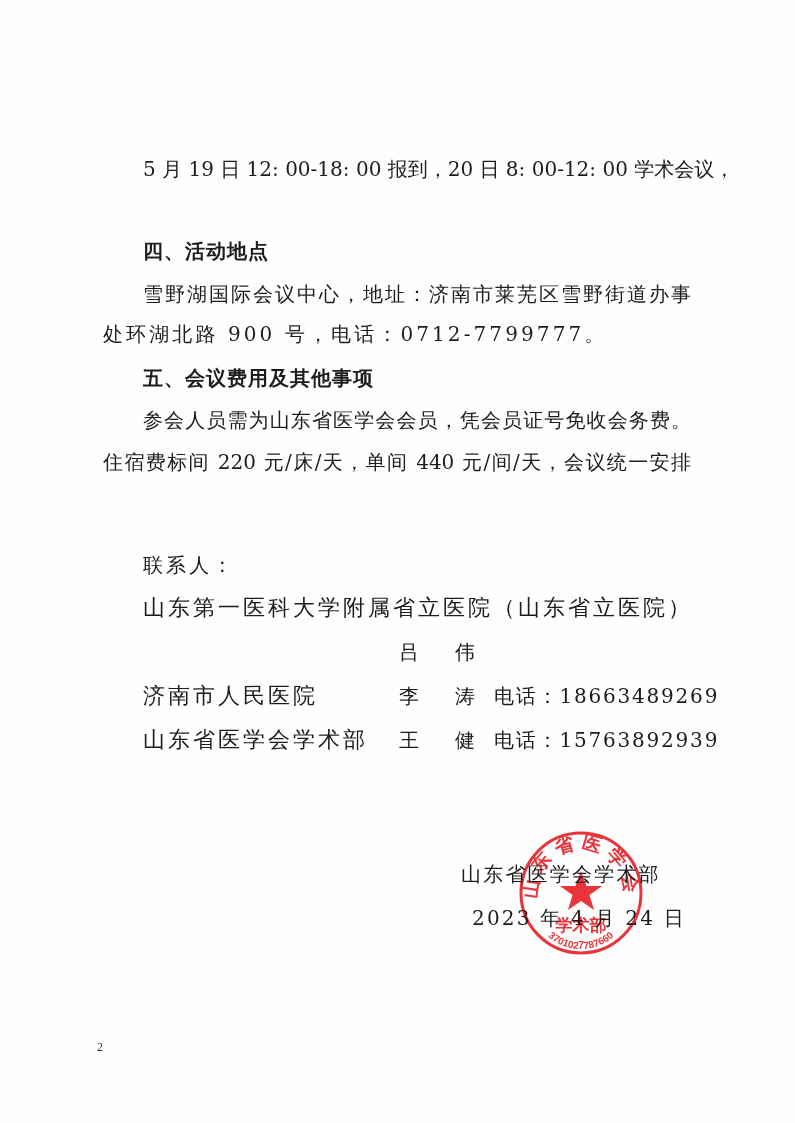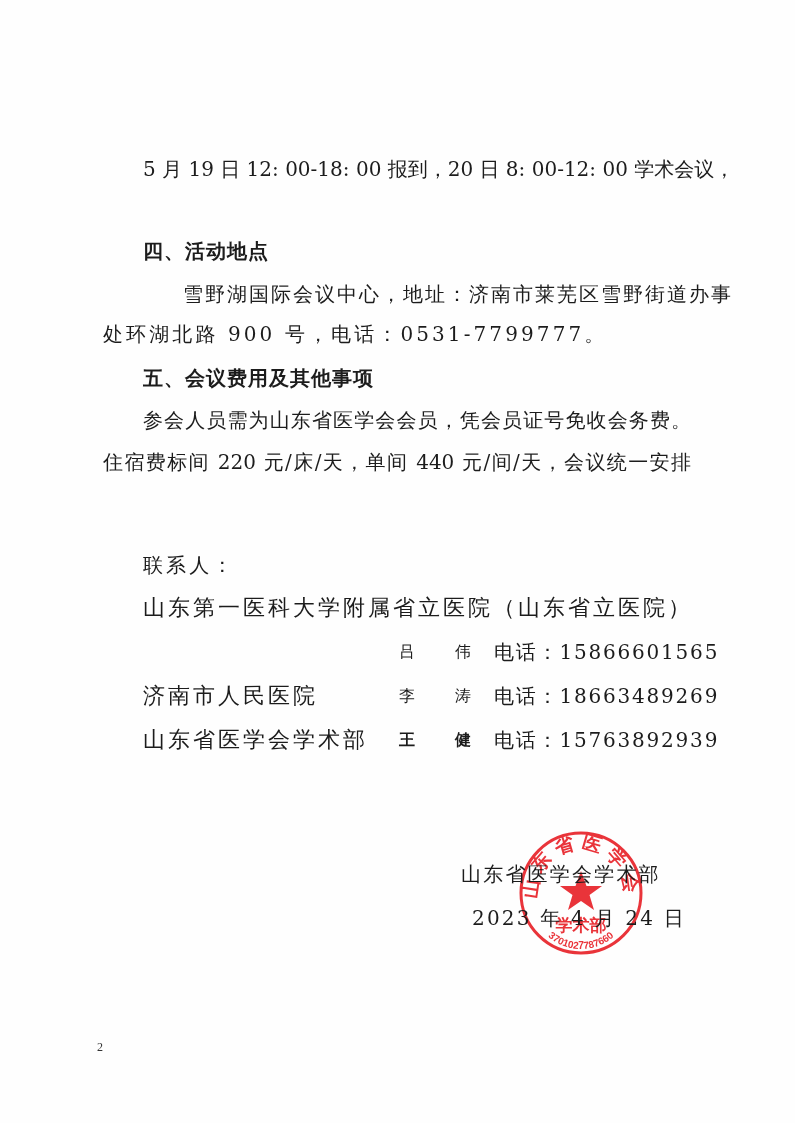--- a/index.html
+++ b/index.html
@@ -41,21 +41,21 @@
       width: 588px;
       text-align: justify;
       text-align-last: justify;
       letter-spacing: 0;
     }
     .justify-line.indent { width: 548px; }
 
     .contact-name {
       position: absolute;
       left: 399px;
-      font-size: 16px;
+      font-size: 20px;
       line-height: 24px;
       letter-spacing: 0;
       white-space: nowrap;
     }
     .contact-name .c1 { display: inline-block; width: 56px; }
     .contact-phone {
       position: absolute;
       left: 494px;
       font-size: 20px;
       line-height: 24px;
@@ -100,43 +100,42 @@
     }
   </style>
 </head>
 <body>
 
 <div class="page">
 
   <div class="line indent justify-line" style="top:157px;">5 月 19 日 12: 00-18: 00 报到，20 日 8: 00-12: 00 学术会议，</div>
 
   <div class="line heading" style="top:239px;">四、活动地点</div>
-  <div class="line indent justify-line" style="top:282px;margin-left:40px;">雪野湖国际会议中心，地址：济南市莱芜区雪野街道办事</div>
-  <div class="line" style="top:322px;">处环湖北路 900 号，电话：0531-7799777。</div>
+  <div class="line indent justify-line" style="top:282px;">雪野湖国际会议中心，地址：济南市莱芜区雪野街道办事</div>
+  <div class="line" style="top:322px;">处环湖北路 900 号，电话：0712-7799777。</div>
 
   <div class="line indent justify-line" style="top:408px;">参会人员需为山东省医学会会员，凭会员证号免收会务费。</div>
   <div class="line heading" style="top:366px;">五、会议费用及其他事项</div>
   <div class="line justify-line" style="top:450px;">住宿费标间 220 元/床/天，单间 440 元/间/天，会议统一安排</div>
 
   <div class="line indent" style="top:553px;">联系人：</div>
 
   <div class="contact-org" style="top:596px;">山东第一医科大学附属省立医院（山东省立医院）</div>
   <div class="contact-name" style="top:640px;">
     <span class="c1">吕</span><span>伟</span>
   </div>
-  <div class="contact-phone" style="top:640px;">电话：15866601565</div>
 
   <div class="contact-org" style="top:684px;text-align:right;">济南市人民医院</div>
   <div class="contact-name" style="top:684px;">
     <span class="c1">李</span><span>涛</span>
   </div>
   <div class="contact-phone" style="top:684px;">电话：18663489269</div>
 
   <div class="contact-org" style="top:728px;">山东省医学会学术部</div>
-  <div class="contact-name" style="top:728px;font-weight:bold;">
+  <div class="contact-name" style="top:728px;">
     <span class="c1">王</span><span>健</span>
   </div>
   <div class="contact-phone" style="top:728px;">电话：15763892939</div>
 
   <svg class="stamp" viewBox="0 0 128 128">
     <defs>
       <path id="arcTop" d="M 20 64 A 44 44 0 0 1 108 64"></path>
       <path id="arcBottom" d="M 14 70 A 50 50 0 0 0 114 70"></path>
     </defs>
     <circle cx="64" cy="64" r="60" fill="none" stroke="#e8232a" stroke-width="3"></circle>

